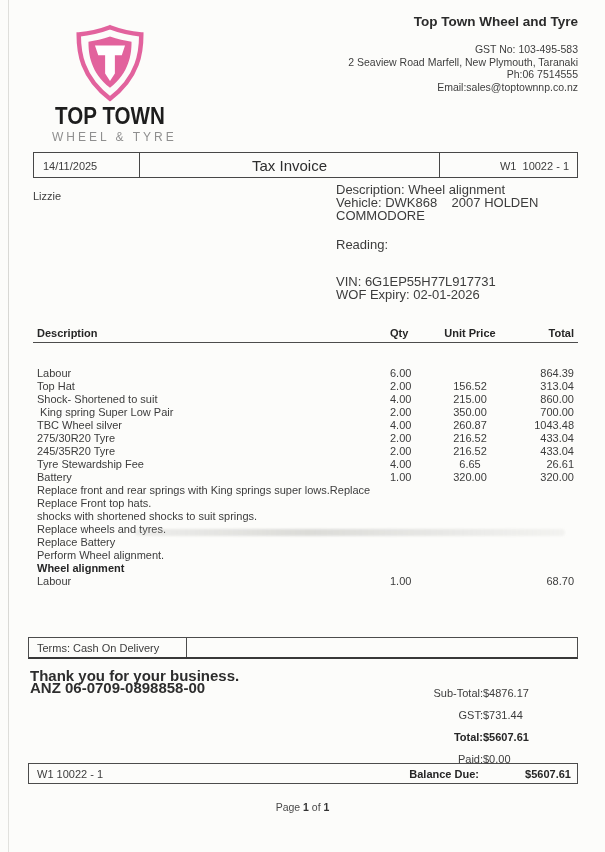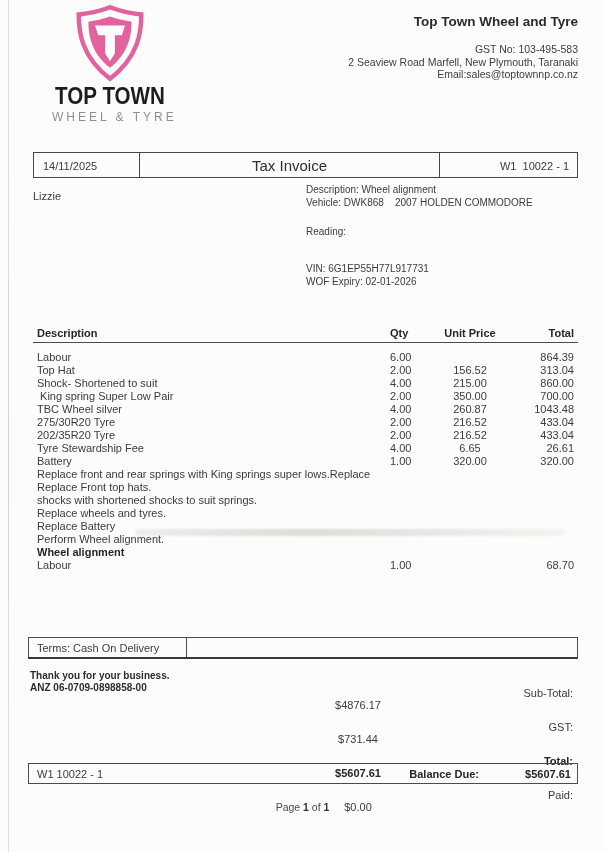--- a/index.html
+++ b/index.html
@@ -14,67 +14,67 @@
   .page { position:absolute; inset:0; background:#fcfcfa; }
 
   
   .scan-line { position:absolute; left:8px; top:0; width:1px; height:100%;
     background:linear-gradient(#d6d6d2 0%, #c6c6c2 55%, #d9d9d5 100%); opacity:.75; }
   .smudge { position:absolute; left:135px; top:529px; width:430px; height:7px;
     background:linear-gradient(90deg, rgba(175,175,170,.18), rgba(150,150,145,.32) 40%, rgba(170,170,165,.22) 75%, rgba(180,180,175,.12));
     filter:blur(1.2px); border-radius:3px; }
 
   
-  .logo { position:absolute; left:52px; top:4px; width:116px; text-align:center; }
+  .logo { position:absolute; left:52px; top:24px; width:116px; text-align:center; }
   .logo svg { display:block; margin:0 auto; width:84px; height:78px; }
   .brand-top { font-size:21px; font-weight:bold; color:#1d1d1d; letter-spacing:0px;
     transform:scale(.98,1.12); transform-origin:center; margin-top:2px; white-space:nowrap; }
   .brand-sub { font-size:12px; letter-spacing:3px; color:#8f8f8f; margin-top:2px; white-space:nowrap; }
 
   
   .company { position:absolute; right:27px; top:14px; text-align:right; }
   .company-name { font-size:13.5px; font-weight:bold; color:#2b2b2b; margin-bottom:14px; }
   .company-line { font-size:10.5px; line-height:12.5px; color:#3e3e3e; }
 
   
   .header-row { position:absolute; left:33px; top:152px; width:545px; height:26px; display:flex; }
   .hdr-box { border:1px solid #474747; background:transparent; }
   .hdr-date { width:107px; font-size:11px; padding:7px 0 0 9px; }
   .hdr-title { width:300px; border-left:none; text-align:center; font-size:15px; color:#2e2e2e; padding-top:4px; }
   .hdr-num { flex:1; border-left:none; text-align:right; font-size:11px; padding:7px 8px 0 0; white-space:pre; }
 
   .customer { position:absolute; left:33px; top:190px; font-size:11px; }
 
-  .details { position:absolute; left:306px; top:183px; font-size:10px; line-height:13px; }
+  .details { position:absolute; left:336px; top:183px; font-size:13px; line-height:13px; }
   .details div { white-space:pre-wrap; }
   .d-reading { margin-top:16px; }
   .d-vin { margin-top:24px; }
 
   
   .table { position:absolute; left:33px; top:327px; width:545px; font-size:11px; }
   .thead { display:flex; font-weight:bold; color:#262626; padding-bottom:3px; border-bottom:1.5px solid #4c4c4c; }
   .c-desc { width:357px; padding-left:4px; white-space:pre-wrap; }
   .c-qty { width:50px; }
   .c-unit { width:60px; text-align:center; }
   .c-total { flex:1; text-align:right; padding-right:4px; }
-  .tbody { margin-top:8px; }
+  .tbody { margin-top:24px; }
   .trow { display:flex; line-height:13px; color:#3c3c3c; }
   .bold { font-weight:bold; color:#262626; }
 
   
   .terms-row { position:absolute; left:28px; top:637px; width:550px; height:22px;
     border:1px solid #4c4c4c; border-bottom:2px solid #383838; display:flex; }
   .terms-cell { width:158px; border-right:1px solid #4c4c4c; font-size:11px; padding:4px 0 0 8px; }
 
   
-  .thanks { position:absolute; left:30px; top:670px; font-size:10px; font-weight:bold; color:#2d2d2d; line-height:12px; }
+  .thanks { position:absolute; left:30px; top:670px; font-size:15px; font-weight:bold; color:#2d2d2d; line-height:12px; }
   .totals { position:absolute; right:32px; top:687px; width:260px; font-size:11px; }
-  .trow-total { display:flex; justify-content:flex-end; margin-bottom:10px;flex-direction:column; }
+  .trow-total { display:flex; justify-content:flex-end; margin-bottom:10px; }
   .tlabel { text-align:right; }
-  .tvalue { width:90px; text-align:center; }
+  .tvalue { width:90px; text-align:left; }
 
   .balance { position:absolute; left:28px; top:763px; width:550px; height:21px;
     border:1px solid #4c4c4c; display:flex; align-items:center; font-size:11px; }
   .bal-ref { flex:1; padding-left:8px; }
   .bal-label { font-weight:bold; color:#262626; }
   .bal-value { width:98px; text-align:right; padding-right:6px; font-weight:bold; color:#262626; }
 
   .page-footer { position:absolute; left:0; right:0; top:801px; text-align:center; font-size:10.5px; color:#4a4a4a; }
   .page-footer .pf-b { font-weight:bold; color:#333; }
 </style>
@@ -92,20 +92,21 @@
       <path d="M31.5 26.5 L68.5 26.5 L64.5 38.5 L56 38.5 L56 61 L50 70 L44 61 L44 38.5 L35.5 38.5 Z" fill="#ffffff"></path>
     </svg>
     <div class="brand-top">TOP TOWN</div>
     <div class="brand-sub">WHEEL &amp; TYRE</div>
   </div>
 
   <div class="company">
     <div class="company-name">Top Town Wheel and Tyre</div>
     <div class="company-line">GST No: 103-495-583</div>
     <div class="company-line">2 Seaview Road Marfell, New Plymouth, Taranaki</div>
+    <div class="company-line">Ph:06 7514555</div>
     <div class="company-line">Email:sales@toptownnp.co.nz</div>
   </div>
 
   <div class="header-row">
     <div class="hdr-box hdr-date">14/11/2025</div>
     <div class="hdr-box hdr-title">Tax Invoice</div>
     <div class="hdr-box hdr-num">W1  10022 - 1</div>
   </div>
 
   <div class="customer">Lizzie</div>
@@ -163,21 +164,21 @@
         </div>
 
         <div class="trow">
           <div class="c-desc">275/30R20 Tyre</div>
           <div class="c-qty">2.00</div>
           <div class="c-unit">216.52</div>
           <div class="c-total">433.04</div>
         </div>
 
         <div class="trow">
-          <div class="c-desc">202/35R20 Tyre</div>
+          <div class="c-desc">245/35R20 Tyre</div>
           <div class="c-qty">2.00</div>
           <div class="c-unit">216.52</div>
           <div class="c-total">433.04</div>
         </div>
 
         <div class="trow">
           <div class="c-desc">Tyre Stewardship Fee</div>
           <div class="c-qty">4.00</div>
           <div class="c-unit">6.65</div>
           <div class="c-total">26.61</div>

